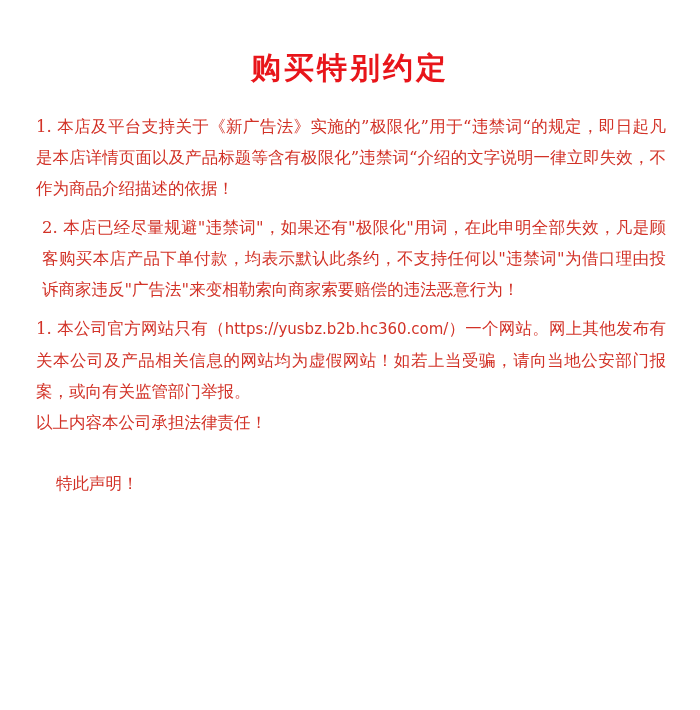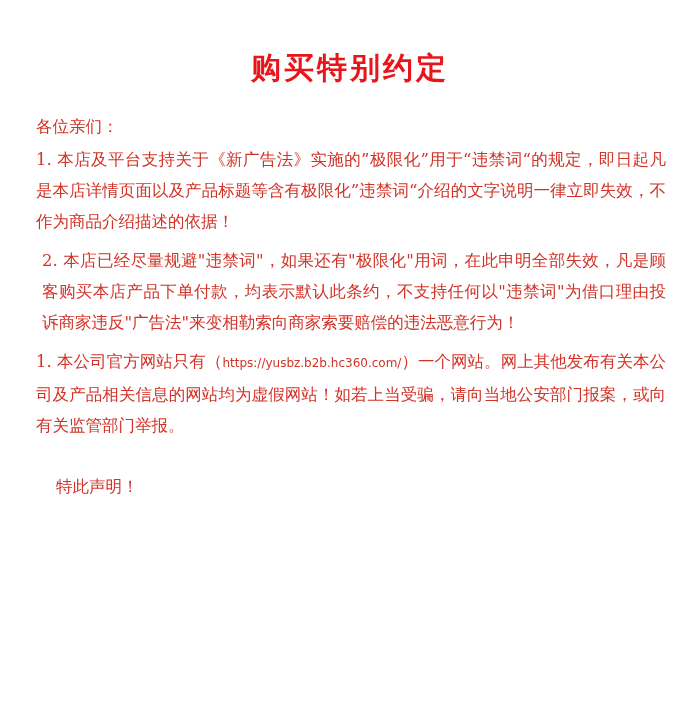--- a/index.html
+++ b/index.html
@@ -60,39 +60,39 @@
     padding-left: 2px;
   }
   .para.p5 {
     padding-left: 2px;
     padding-top: 30px;
     margin-left: 20px;
   }
   .nowrap-url {
     white-space: nowrap;
     font-family: "DejaVu Sans", "Liberation Sans", sans-serif;
-    font-size: 12px;
+    font-size: 15px;
   }
 </style>
 </head>
 <body>
 
 <div class="page">
 
   <h1 class="doc-title">购买特别约定</h1>
 
   <div class="body-text">
 
-    <p class="para salutation">各位亲们：</p>
 
     <p class="para p1">1. 本店及平台支持关于《新广告法》实施的”极限化”用于“违禁词“的规定，即日起凡是本店详情页面以及产品标题等含有极限化”违禁词“介绍的文字说明一律立即失效，不作为商品介绍描述的依据！</p>
 
     <p class="para p2">2. 本店已经尽量规避"违禁词"，如果还有"极限化"用词，在此申明全部失效，凡是顾客购买本店产品下单付款，均表示默认此条约，不支持任何以"违禁词"为借口理由投诉商家违反"广告法"来变相勒索向商家索要赔偿的违法恶意行为！</p>
 
     <p class="para p3">
       <span>1. 本公司官方网站只有（</span><span class="nowrap-url">https://yusbz.b2b.hc360.com/</span><span>）一个网站。网上其他发布有关本公司及产品相关信息的网站均为虚假网站！如若上当受骗，请向当地公安部门报案，或向有关监管部门举报。</span>
     </p>
 
+    <p class="para p4">以上内容本公司承担法律责任！</p>
 
     <p class="para p5">特此声明！</p>
 
   </div>
 </div>
 
 </body></html>

